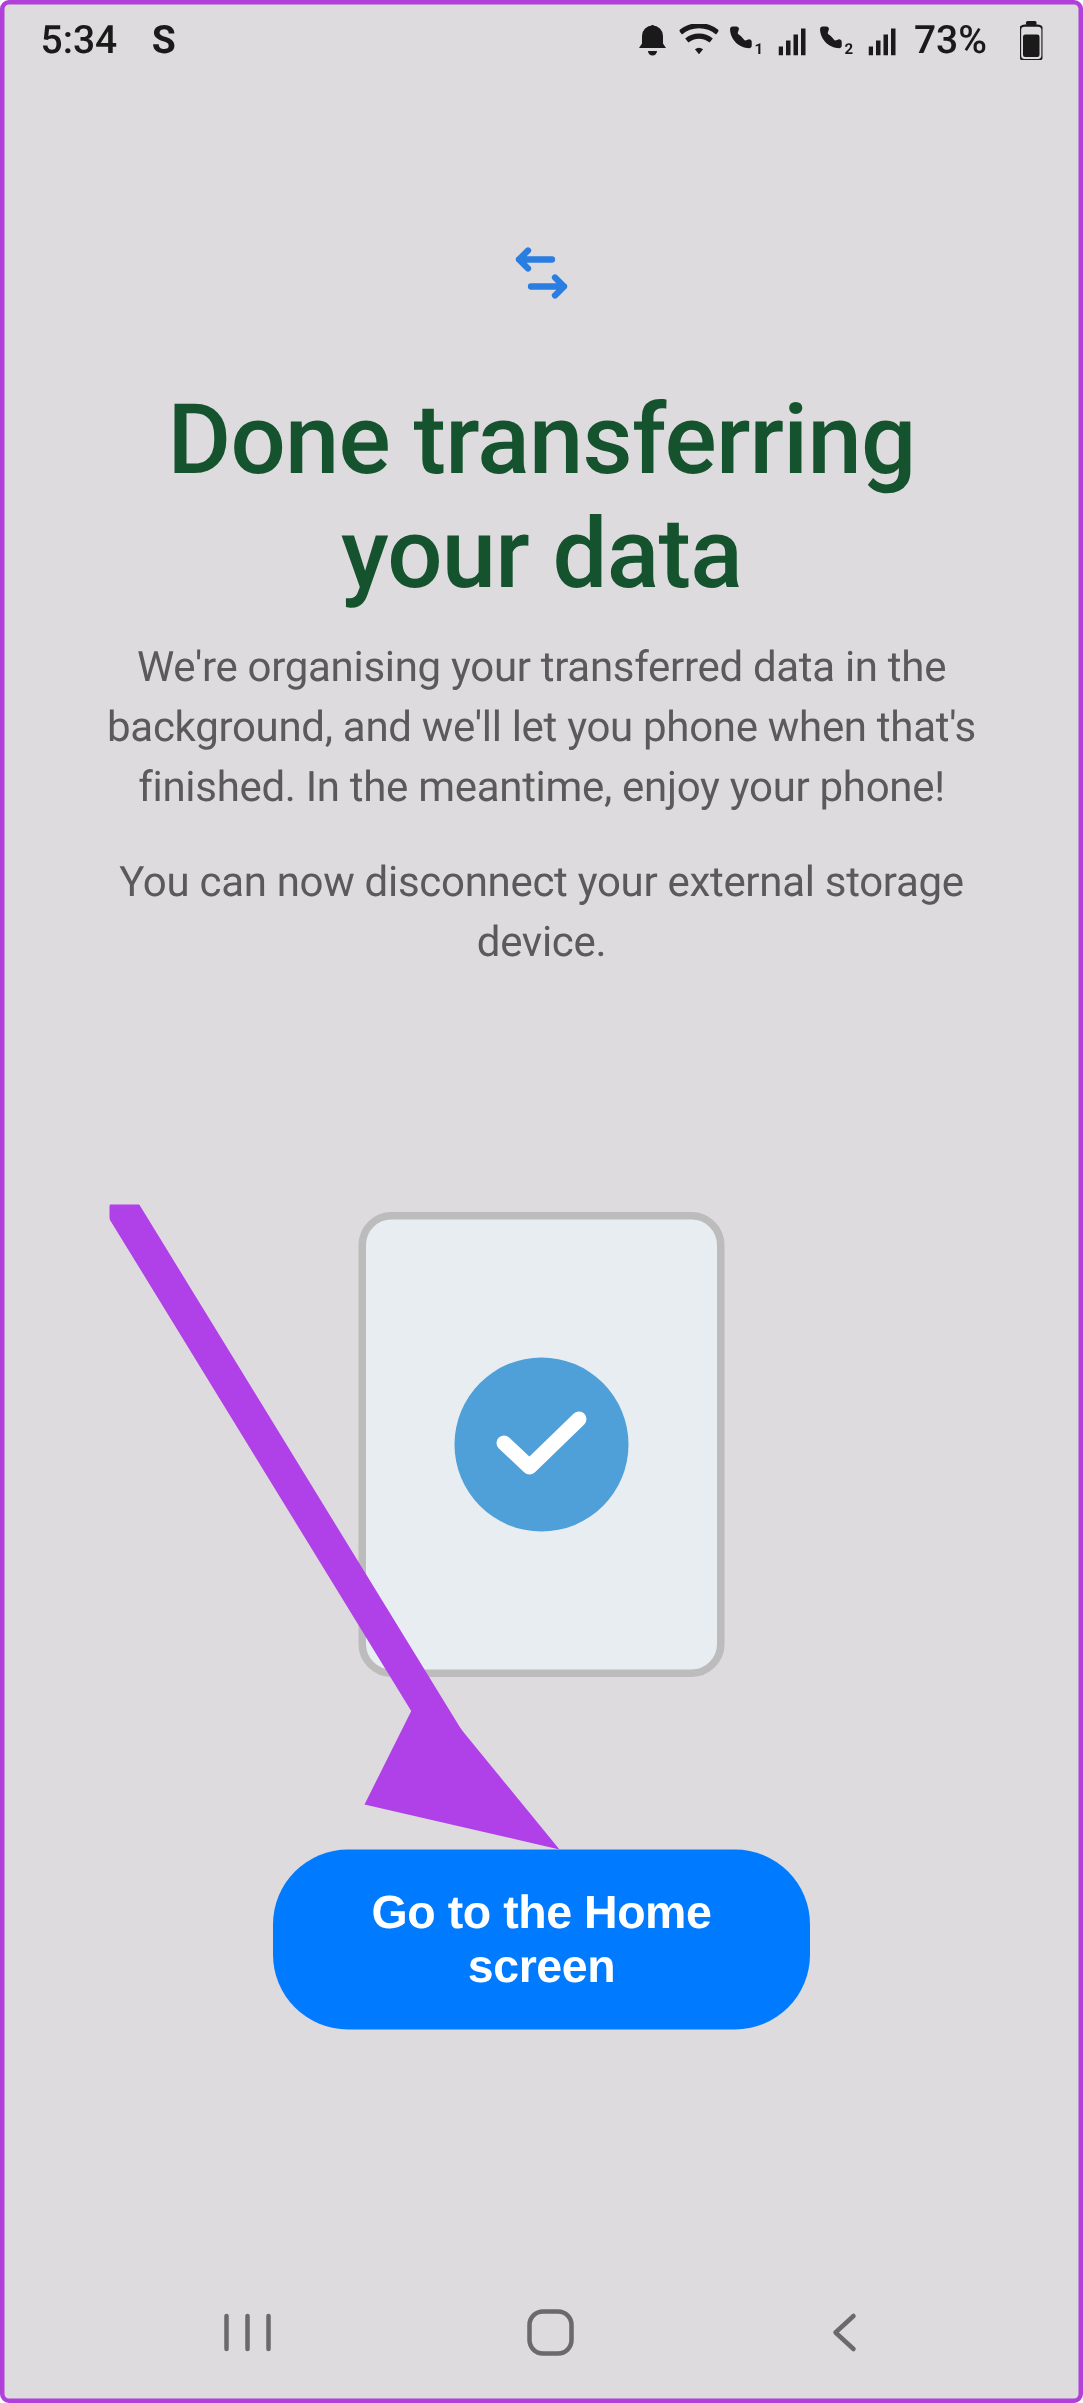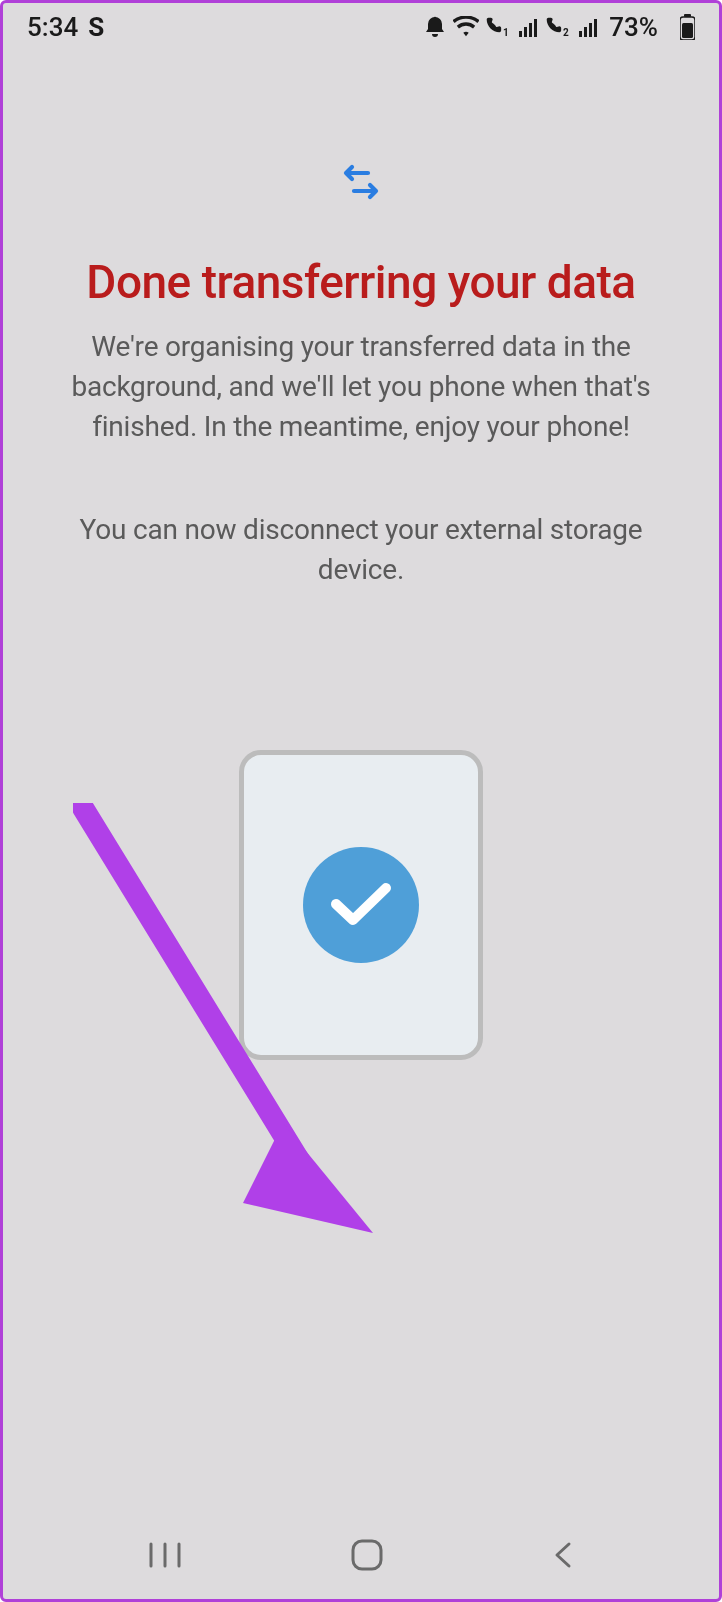--- a/index.html
+++ b/index.html
@@ -23,21 +23,21 @@
   .status-bar {
     height: 48px;
     display: flex;
     align-items: center;
     justify-content: space-between;
     padding: 0 24px;
     font-size: 26px;
     font-weight: 500;
     color: #1a1a1a;
   }
-  .status-left { display: flex; align-items: center; gap: 10px; }
+  .status-left { display: flex; align-items: center; gap: 23px; }
   .status-right { display: flex; align-items: center; gap: 6px; }
   .status-right svg { display: block; }
   .batt-txt { font-size: 26px; font-weight: 500; margin-left: 4px; margin-right: 16px;}
   .s-icon {
     font-weight: 700;
     font-size: 26px;
   }
 
   
   .content {
@@ -47,37 +47,37 @@
     align-items: center;
     padding: 0 40px;
   }
 
   .transfer-icon {
     margin-top: 110px;
   }
 
   .title {
     margin-top: 44px;
-    font-size: 46px;
+    font-size: 65px;
     font-weight: 500;
-    color: #b91c1c;
+    color: #14532d;
     text-align: center;
     letter-spacing: -0.5px;
   }
 
   .desc {
     margin-top: 18px;
     font-size: 28px;
     line-height: 1.42;
     color: #5a5a5a;
     text-align: center;
     letter-spacing: -0.2px;
   }
   .desc2 {
-    margin-top: 64px;
+    margin-top: 24px;
     font-size: 28px;
     line-height: 1.42;
     color: #5a5a5a;
     text-align: center;
     letter-spacing: -0.2px;
   }
 
   
   .phone-illustration {
     margin-top: 160px;
@@ -218,20 +218,21 @@
   <svg class="annotation-arrow" width="310" height="450" viewBox="0 0 310 450">
     <defs>
       <marker id="ahead" markerWidth="12" markerHeight="12" refX="6" refY="6" orient="auto">
         <path d="M0,0 L12,6 L0,12 L3,6 Z" fill="#b040e8"></path>
       </marker>
     </defs>
     <line x1="10" y1="5" x2="240" y2="380" stroke="#b040e8" stroke-width="22" stroke-linecap="round"></line>
     <path d="M210 320 L300 430 L170 400 Z" fill="#b040e8"></path>
   </svg>
 
+  <button class="primary-button">Go to the Home screen</button>
 
   <div class="nav-bar">
     <div>
       <svg width="36" height="30" viewBox="0 0 36 30" fill="none" stroke="#6a6a6a" stroke-width="3" stroke-linecap="round">
           <line x1="4" y1="4" x2="4" y2="26"></line>
           <line x1="18" y1="4" x2="18" y2="26"></line>
           <line x1="32" y1="4" x2="32" y2="26"></line>
         </svg>
     </div>
     <div>

